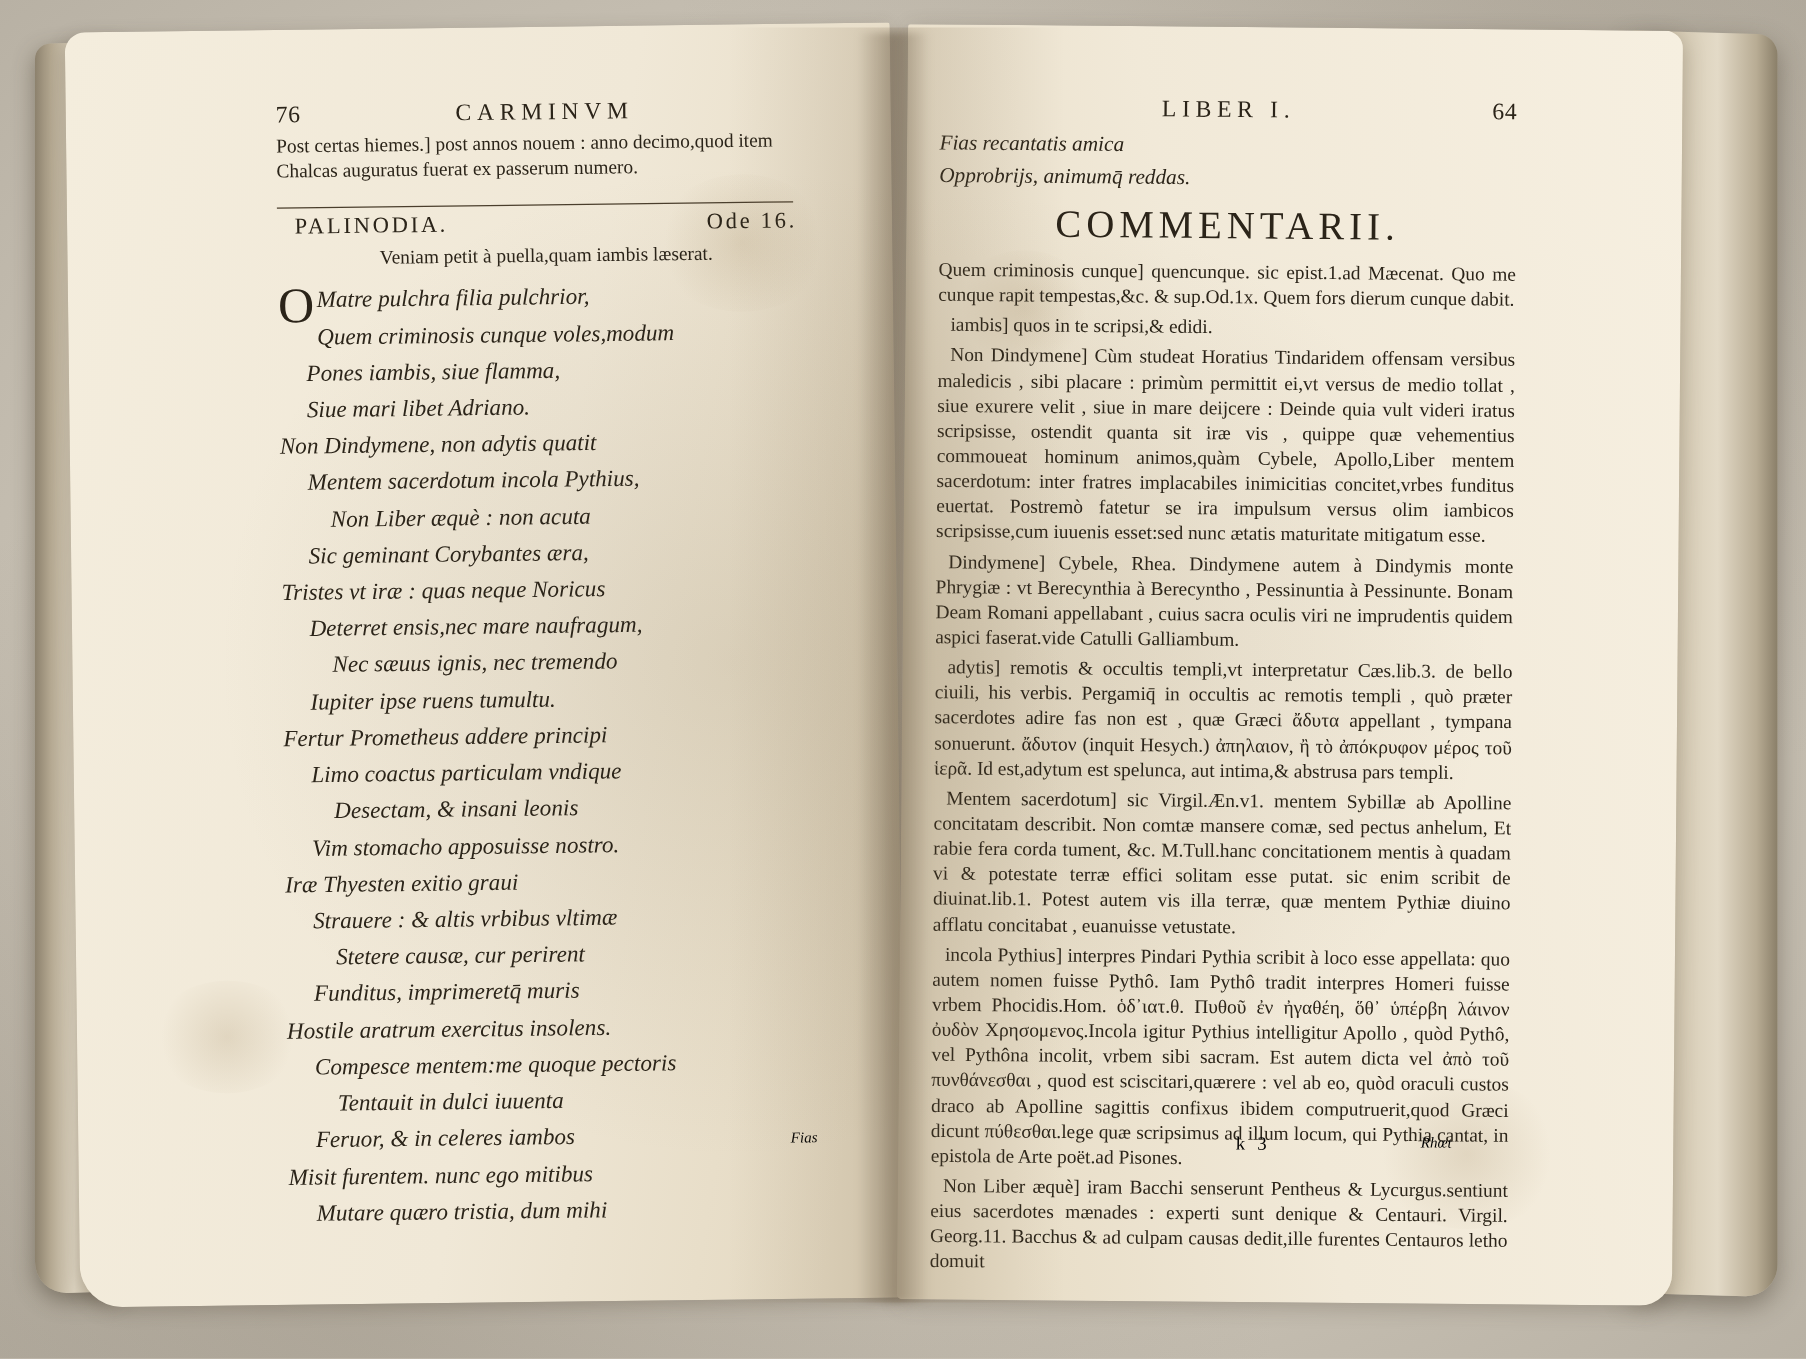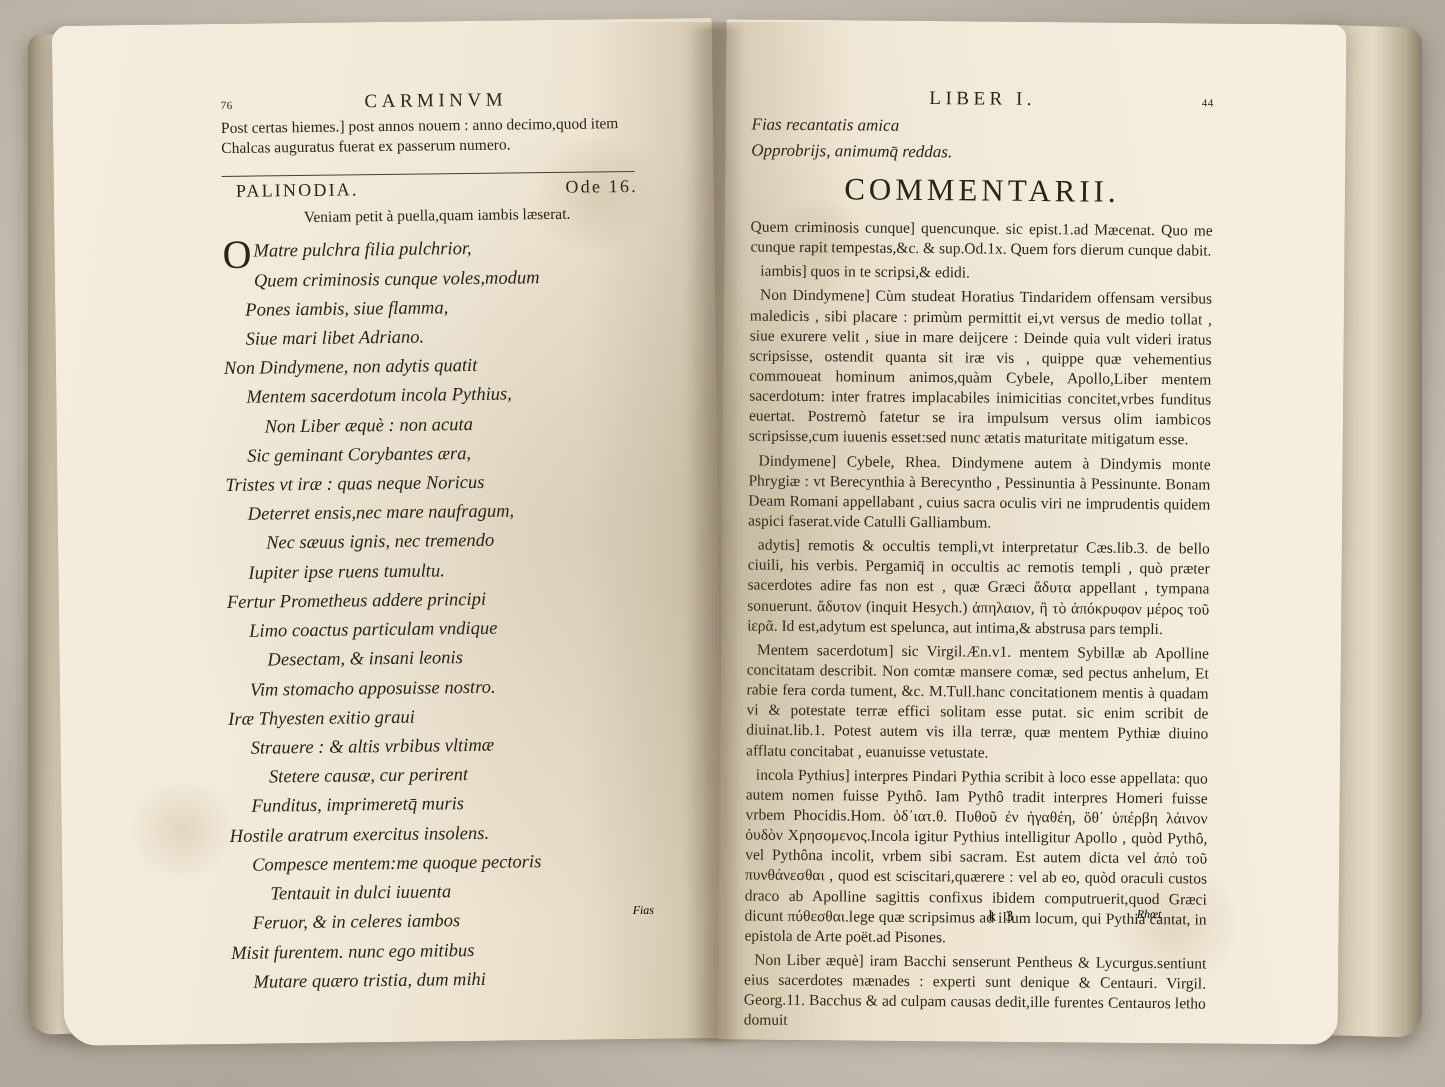--- a/index.html
+++ b/index.html
@@ -115,23 +115,22 @@
     position: absolute;
     color: #2b2419;
   }
   .running-head {
     display: flex;
     align-items: baseline;
     font-size: 19px;
     letter-spacing: 2.6px;
   }
   .folio {
-    font-size: 11px;
+    font-size: 19px;
     letter-spacing: 0.5px;
-    margin-top: 17px;
   }
   .head-title {
     flex: 1;
     text-align: center;
     letter-spacing: 4.5px;
   }
 
   .gloss {
     font-size: 15.5px;
     line-height: 1.30;
@@ -274,21 +273,21 @@
   <div class="page page-right">
 
     <div class="foxing" style="left:380px;top:840px;width:150px;height:120px;"></div>
     <div class="foxing" style="left:40px;top:180px;width:110px;height:90px;"></div>
 
     <div class="textcol" style="left:26px; top:56px; width:462px;">
 
       <div class="running-head">
         <span class="folio" style="visibility:hidden;">00</span>
         <span class="head-title">LIBER I.</span>
-        <span class="folio">44</span>
+        <span class="folio">64</span>
       </div>
 
       <div class="verse" style="font-size:17px; line-height:1.5; margin-top:4px;">
         <div>Fias recantatis amica</div>
         <div>Opprobrijs, animumq̄ reddas.</div>
       </div>
 
       <div class="com-title">COMMENTARII.</div>
 
       <div class="gloss" id="commentary">

